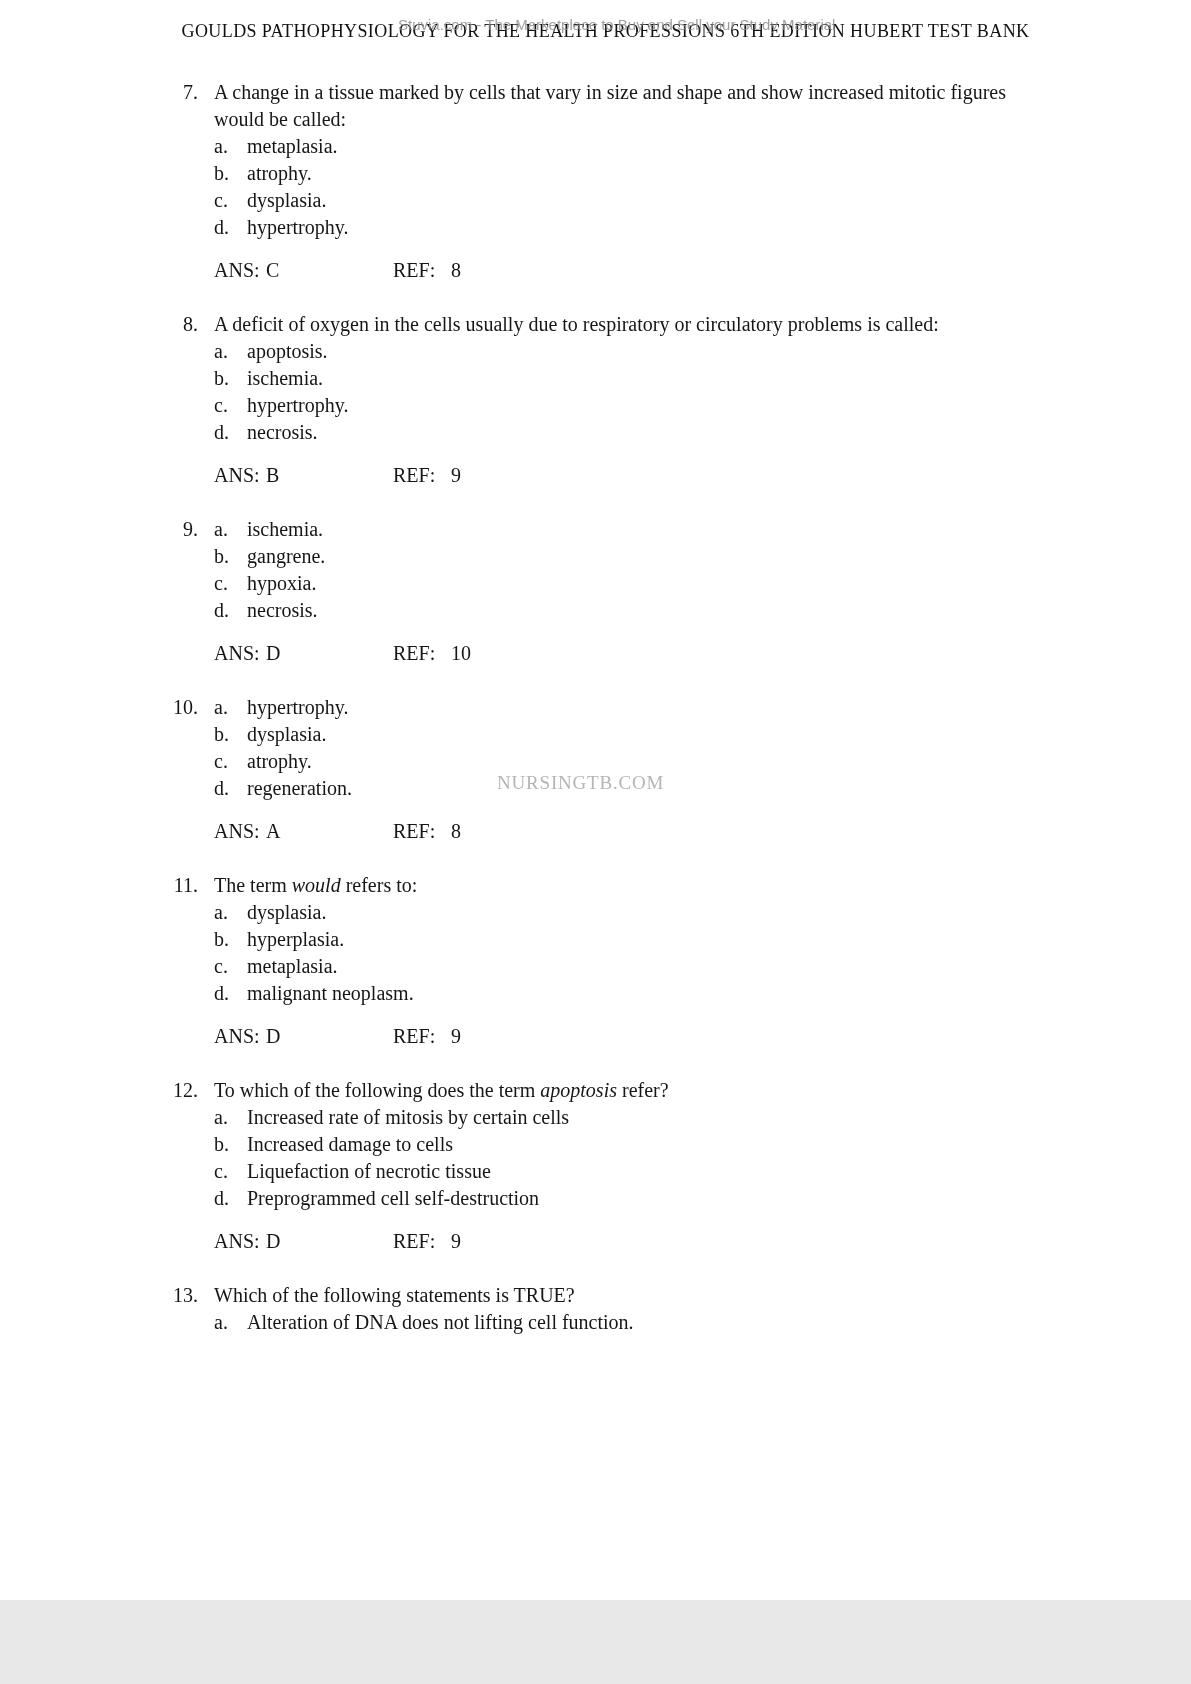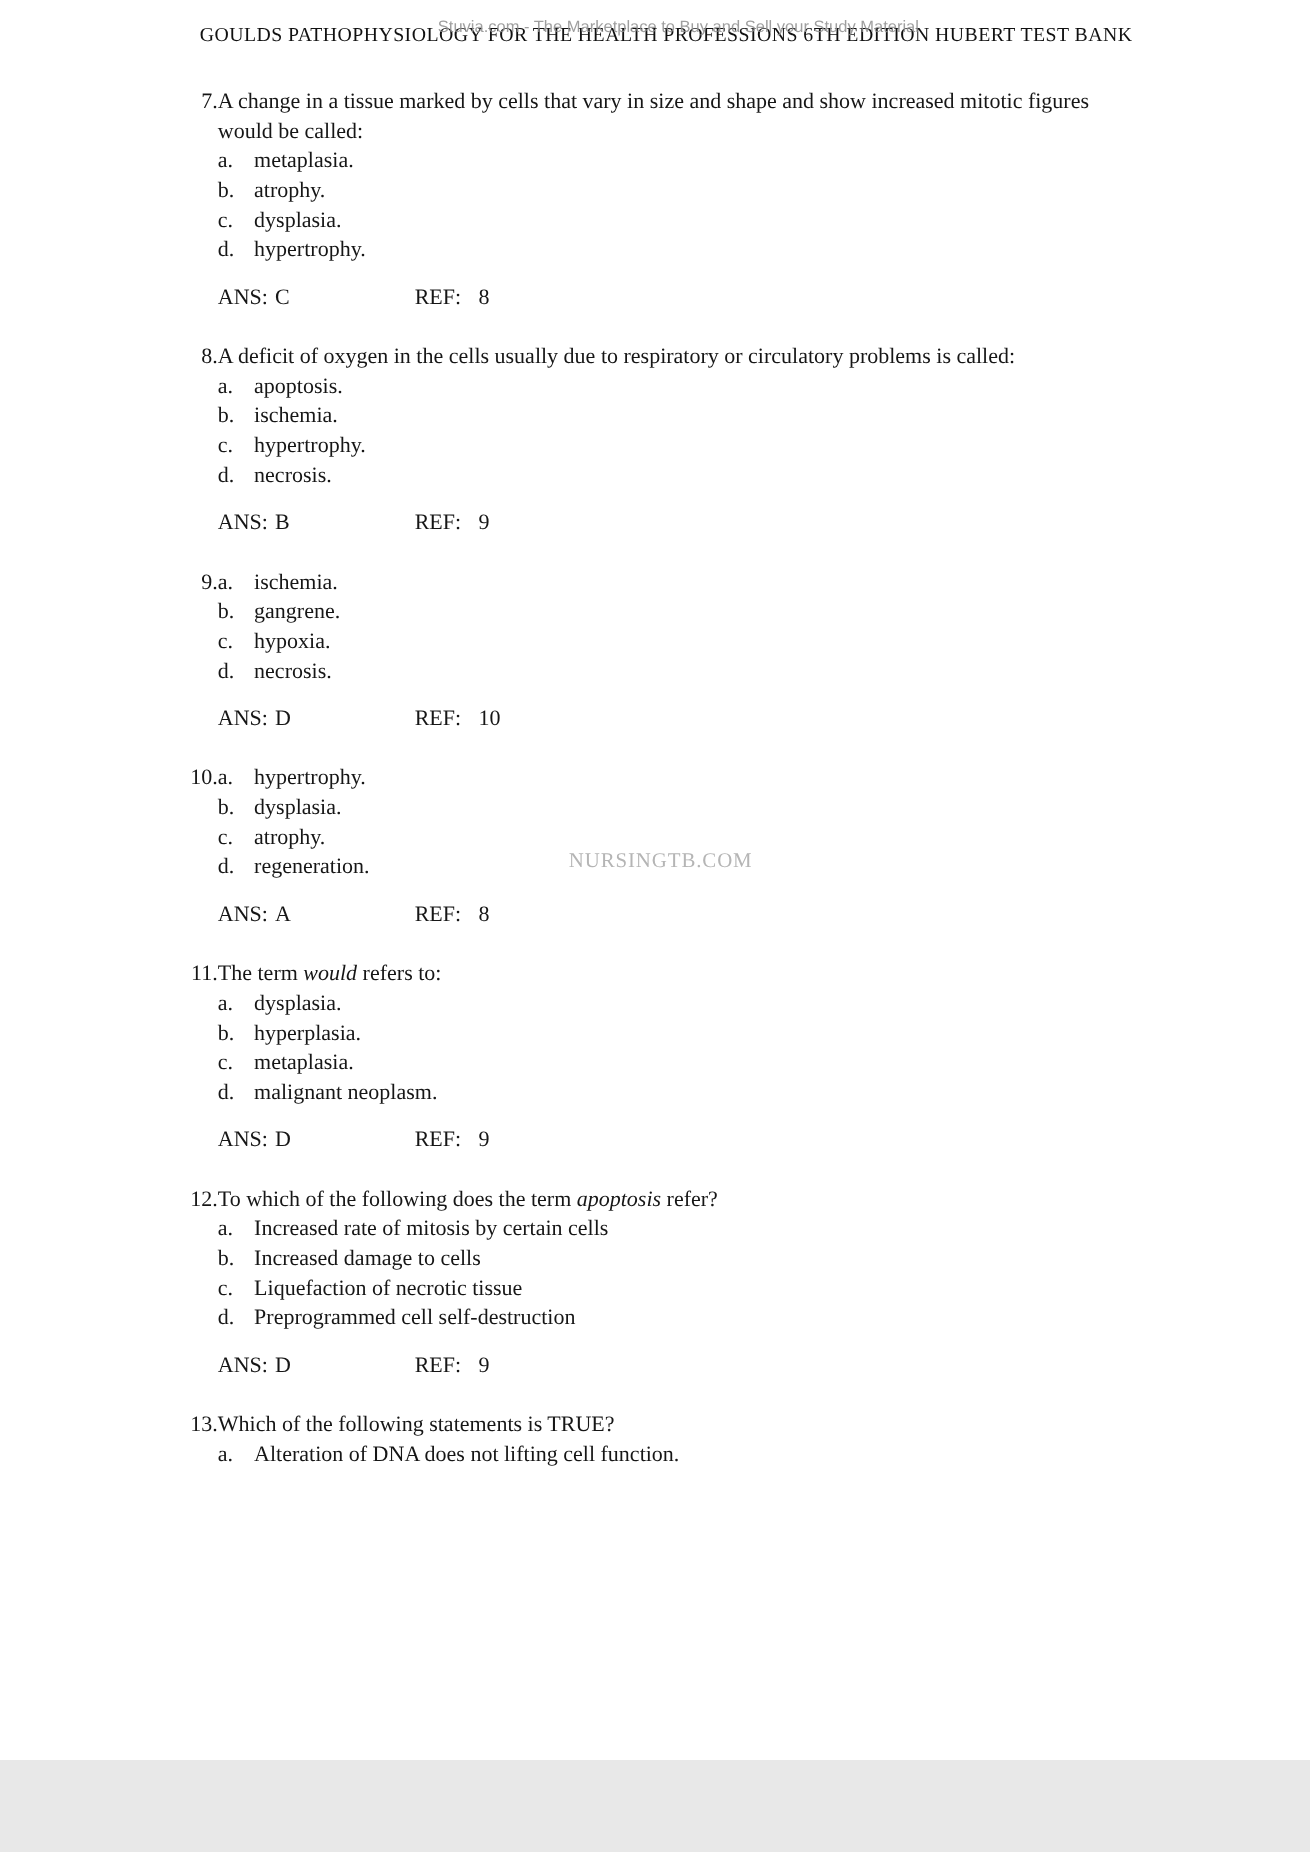--- a/index.html
+++ b/index.html
@@ -34,21 +34,21 @@
     font-family: "Liberation Sans", "DejaVu Sans", sans-serif;
     font-size: 15px;
     color: #8f8f8f;
     opacity: 0.85;
     white-space: nowrap;
     pointer-events: none;
     margin-left: 47px;
   }
   .body-watermark {
     position: absolute;
-    left: 517px;
+    left: 497px;
     top: 772px;
     font-size: 19px;
     letter-spacing: 0.8px;
     color: #b5b5b5;
     white-space: nowrap;
     pointer-events: none;
   }
   .content {
     padding-left: 140px;
     padding-top: 31px; 
@@ -58,20 +58,21 @@
     margin-bottom: 27px;
     line-height: 27px;
     font-size: 20px;
   }
   .q-num {
     width: 38px;
     text-align: right;
     flex: 0 0 38px;
   }
   .q-body {
+    margin-left: 16px;
     width: 840px;
   }
   .q-text { width: 840px; }
   .it { font-style: italic; }
   .option { display: flex; }
   .opt-letter { width: 33px; flex: 0 0 33px; }
   .opt-text { flex: 1; }
   .ans-row { margin-top: 16px; }
   .ans-label { display: inline-block; width: 52px; }
   .ans-value { display: inline-block; width: 127px; }

